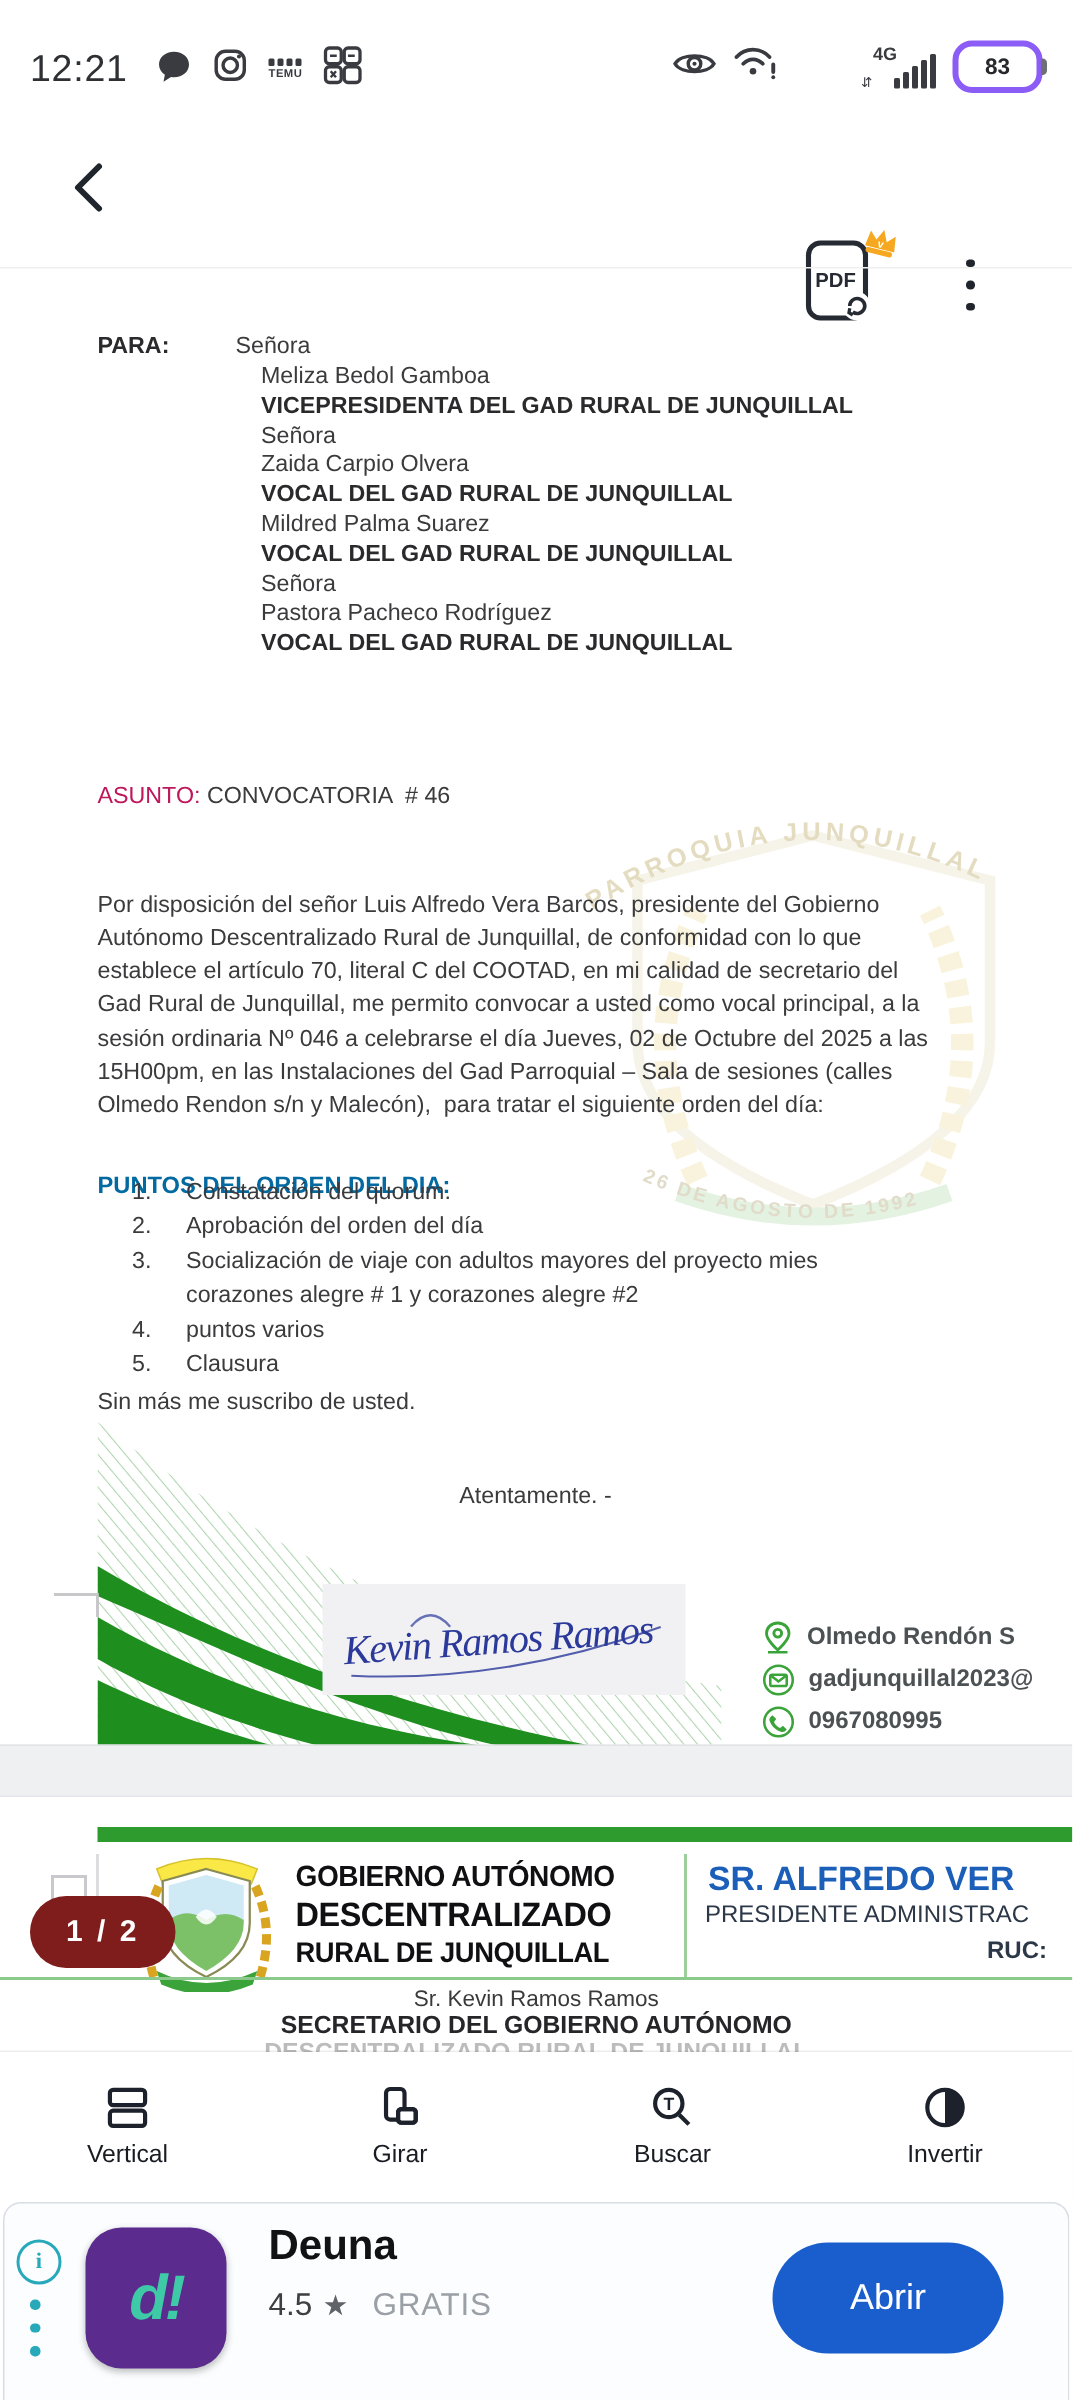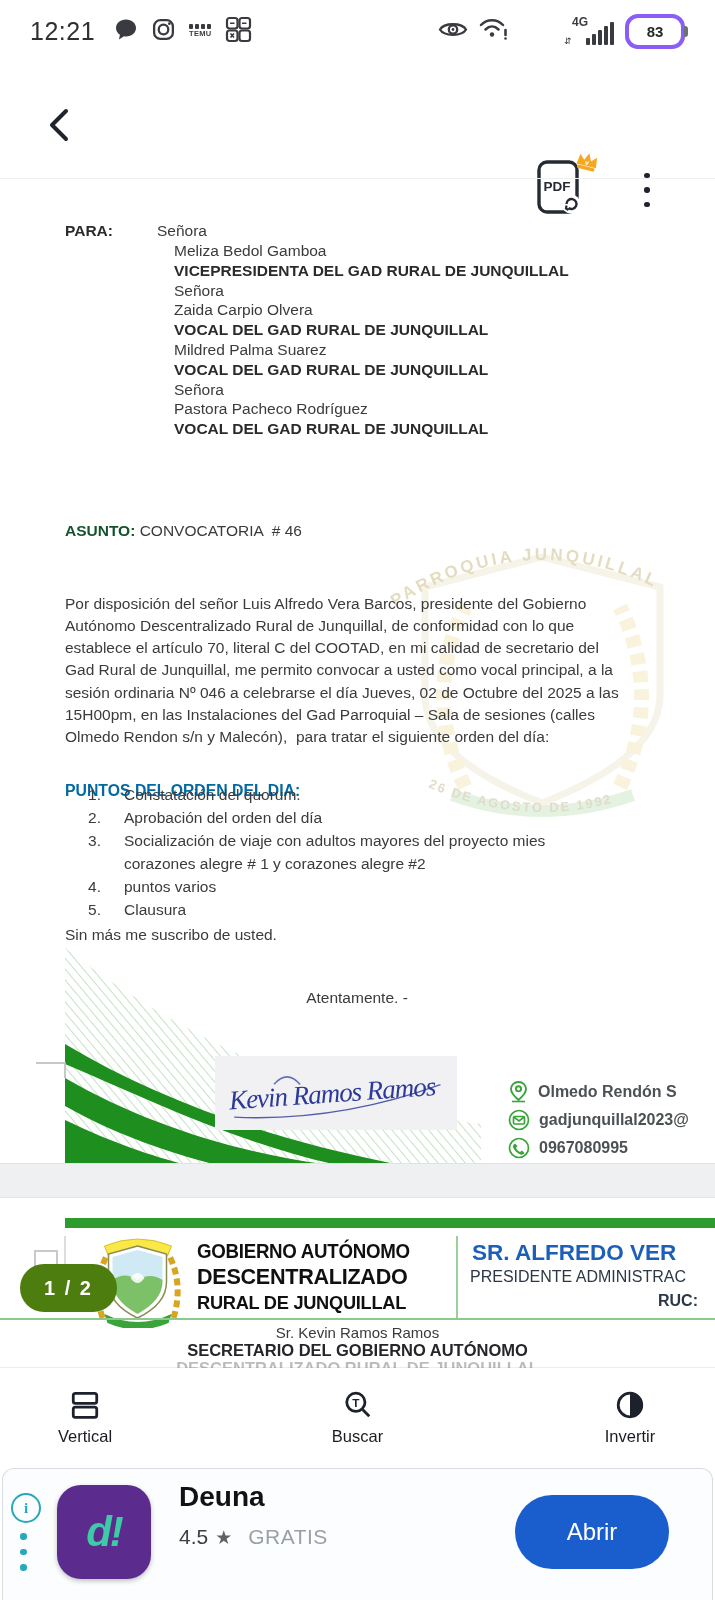--- a/index.html
+++ b/index.html
@@ -1,21 +1,21 @@
 <!DOCTYPE html>
 <html><head>
 <meta charset="utf-8">
 <style>
   html,body{margin:0;padding:0;background:#fff;}
   body{width:715px;height:1600px;overflow:hidden;font-family:"Liberation Sans",sans-serif;}
   .screen{position:relative;width:715px;height:1600px;background:#fff;overflow:hidden;}
   .abs{position:absolute;}
 
   
-  .statusbar{position:absolute;top:0;left:0;right:0;height:62px;display:flex;align-items:center;justify-content:space-between;padding:0 30px;box-sizing:border-box;color:#3a3b40;}
+  .statusbar{position:absolute;top:0;left:0;right:0;height:62px;display:flex;align-items:flex-end;justify-content:space-between;padding:0 20px;box-sizing:border-box;color:#3a3b40;}
   .sb-left{display:flex;align-items:center;gap:13px;}
   .sb-right{display:flex;align-items:center;gap:11px;}
   .sb-time{font-size:25px;font-weight:500;letter-spacing:.5px;color:#2f3034;margin-right:6px;}
   .temu-wrap{display:flex;flex-direction:column;align-items:center;line-height:1;}
   .temu-squiggles{display:flex;gap:2px;margin-bottom:1px;}
   .temu-squiggles i{display:block;width:4px;height:5px;background:#3a3b40;border-radius:1px;}
   .temu-label{font-size:7.5px;font-weight:700;color:#3a3b40;letter-spacing:.3px;}
   .cell-group{position:relative;width:50px;height:32px;margin-left:44px;}
   .cell-4g{position:absolute;left:8px;top:0;font-size:12px;font-weight:700;color:#3a3b40;}
   .cell-arrows{position:absolute;left:0;bottom:1px;font-size:9px;color:#3a3b40;}
@@ -35,21 +35,21 @@
   .menu-btn{position:absolute;left:632px;top:100px;width:30px;height:56px;display:flex;flex-direction:column;align-items:center;justify-content:center;gap:9px;}
   .menu-btn i{width:5.5px;height:5.5px;border-radius:50%;background:#20242c;display:block;}
 
   
   .doc{color:#3b3b3d;font-size:15.5px;}
   .para-label{position:absolute;left:65px;top:222px;font-weight:700;color:#2a2a2c;font-size:15.5px;}
   .para-sal{position:absolute;left:157px;top:222px;font-size:15.5px;color:#3b3b3d;}
   .rec-lines{position:absolute;left:174px;top:241px;line-height:19.8px;font-size:15.5px;color:#3b3b3d;}
   .rec-lines .role{font-weight:700;color:#2a2a2c;}
   .asunto{position:absolute;left:65px;top:522px;font-size:15.5px;color:#3b3b3d;white-space:pre-wrap;}
-  .asunto b{font-weight:700;color:#14532d;}
+  .asunto b{font-weight:400;color:#be185d;}
   .body-par{position:absolute;left:65px;top:577px;width:558px;line-height:22.3px;font-size:15.5px;color:#3b3b3d;white-space:pre-wrap;}
   .puntos{position:absolute;left:65px;top:782px;font-weight:700;color:#0369a1;font-size:15.8px;}
   .agenda{position:absolute;left:88px;top:783px;width:522px;margin:0;padding:0;list-style:none;counter-reset:item;font-size:15.5px;color:#3b3b3d;line-height:23px;}
   .agenda li{position:relative;padding-left:36px;counter-increment:item;}
   .agenda li::before{content:counter(item) ".";position:absolute;left:0;width:24px;text-align:left;}
   .closing{position:absolute;left:65px;top:926px;font-size:15.5px;color:#3b3b3d;}
   .signoff{position:absolute;left:65px;top:989px;width:584px;text-align:center;font-size:15.5px;color:#3b3b3d;}
   .sig-box{position:absolute;left:215px;top:1056px;width:242px;height:74px;background:#f1f1f4;}
   .bracket1{position:absolute;left:36px;top:1062px;width:28px;height:14px;border-top:2px solid #bfbfc3;border-right:2px solid #bfbfc3;opacity:.85;}
 
@@ -318,29 +318,37 @@
   </div>
   <div class="divider2"></div>
   <div class="pres-name" style="color:#1c5fb8">SR. ALFREDO VER</div>
   <div class="pres-title">PRESIDENTE ADMINISTRAC</div>
   <div class="ruc">RUC:</div>
   <div class="greenline2"></div>
   <div class="sec1">Sr. Kevin Ramos Ramos</div>
   <div class="sec2">SECRETARIO DEL GOBIERNO AUTÓNOMO</div>
   <div class="sec3">DESCENTRALIZADO RURAL DE JUNQUILLAL</div>
 
-  <div class="pagepill" style="background:#4d7c0f">1 / 2</div>
+  <div class="pagepill" style="background:#7f1d1d">1 / 2</div>
 
   <nav class="toolbar">
     <button class="tool">
       <svg width="32" height="30" viewBox="0 0 30 28" fill="none" stroke="#1c212b" stroke-width="2.6">
           <rect x="4" y="3" width="22" height="9.5" rx="2"></rect>
           <rect x="4" y="16" width="22" height="9.5" rx="2"></rect>
         </svg>
       <span class="tool-label">Vertical</span>
+    </button>
+    <button class="tool">
+      <svg width="30" height="30" viewBox="0 0 28 28" fill="none" stroke="#1c212b" stroke-width="2.6">
+          <rect x="5" y="2.5" width="11.5" height="19" rx="2.5"></rect>
+          <rect x="12.5" y="15" width="11" height="8.5" rx="2" fill="#fff"></rect>
+          <rect x="12.5" y="15" width="11" height="8.5" rx="2"></rect>
+        </svg>
+      <span class="tool-label">Girar</span>
     </button>
     <button class="tool">
       <svg width="30" height="30" viewBox="0 0 28 28" fill="none" stroke="#1c212b" stroke-width="2.6">
           <circle cx="12" cy="11.5" r="8.5"></circle>
           <line x1="18.5" y1="18.5" x2="24.5" y2="24.5"></line>
           <text x="12" y="15.8" text-anchor="middle" font-size="11" font-weight="700" fill="#1c212b" stroke="none" font-family="Liberation Sans, sans-serif">T</text>
         </svg>
       <span class="tool-label">Buscar</span>
     </button>
     <button class="tool">

